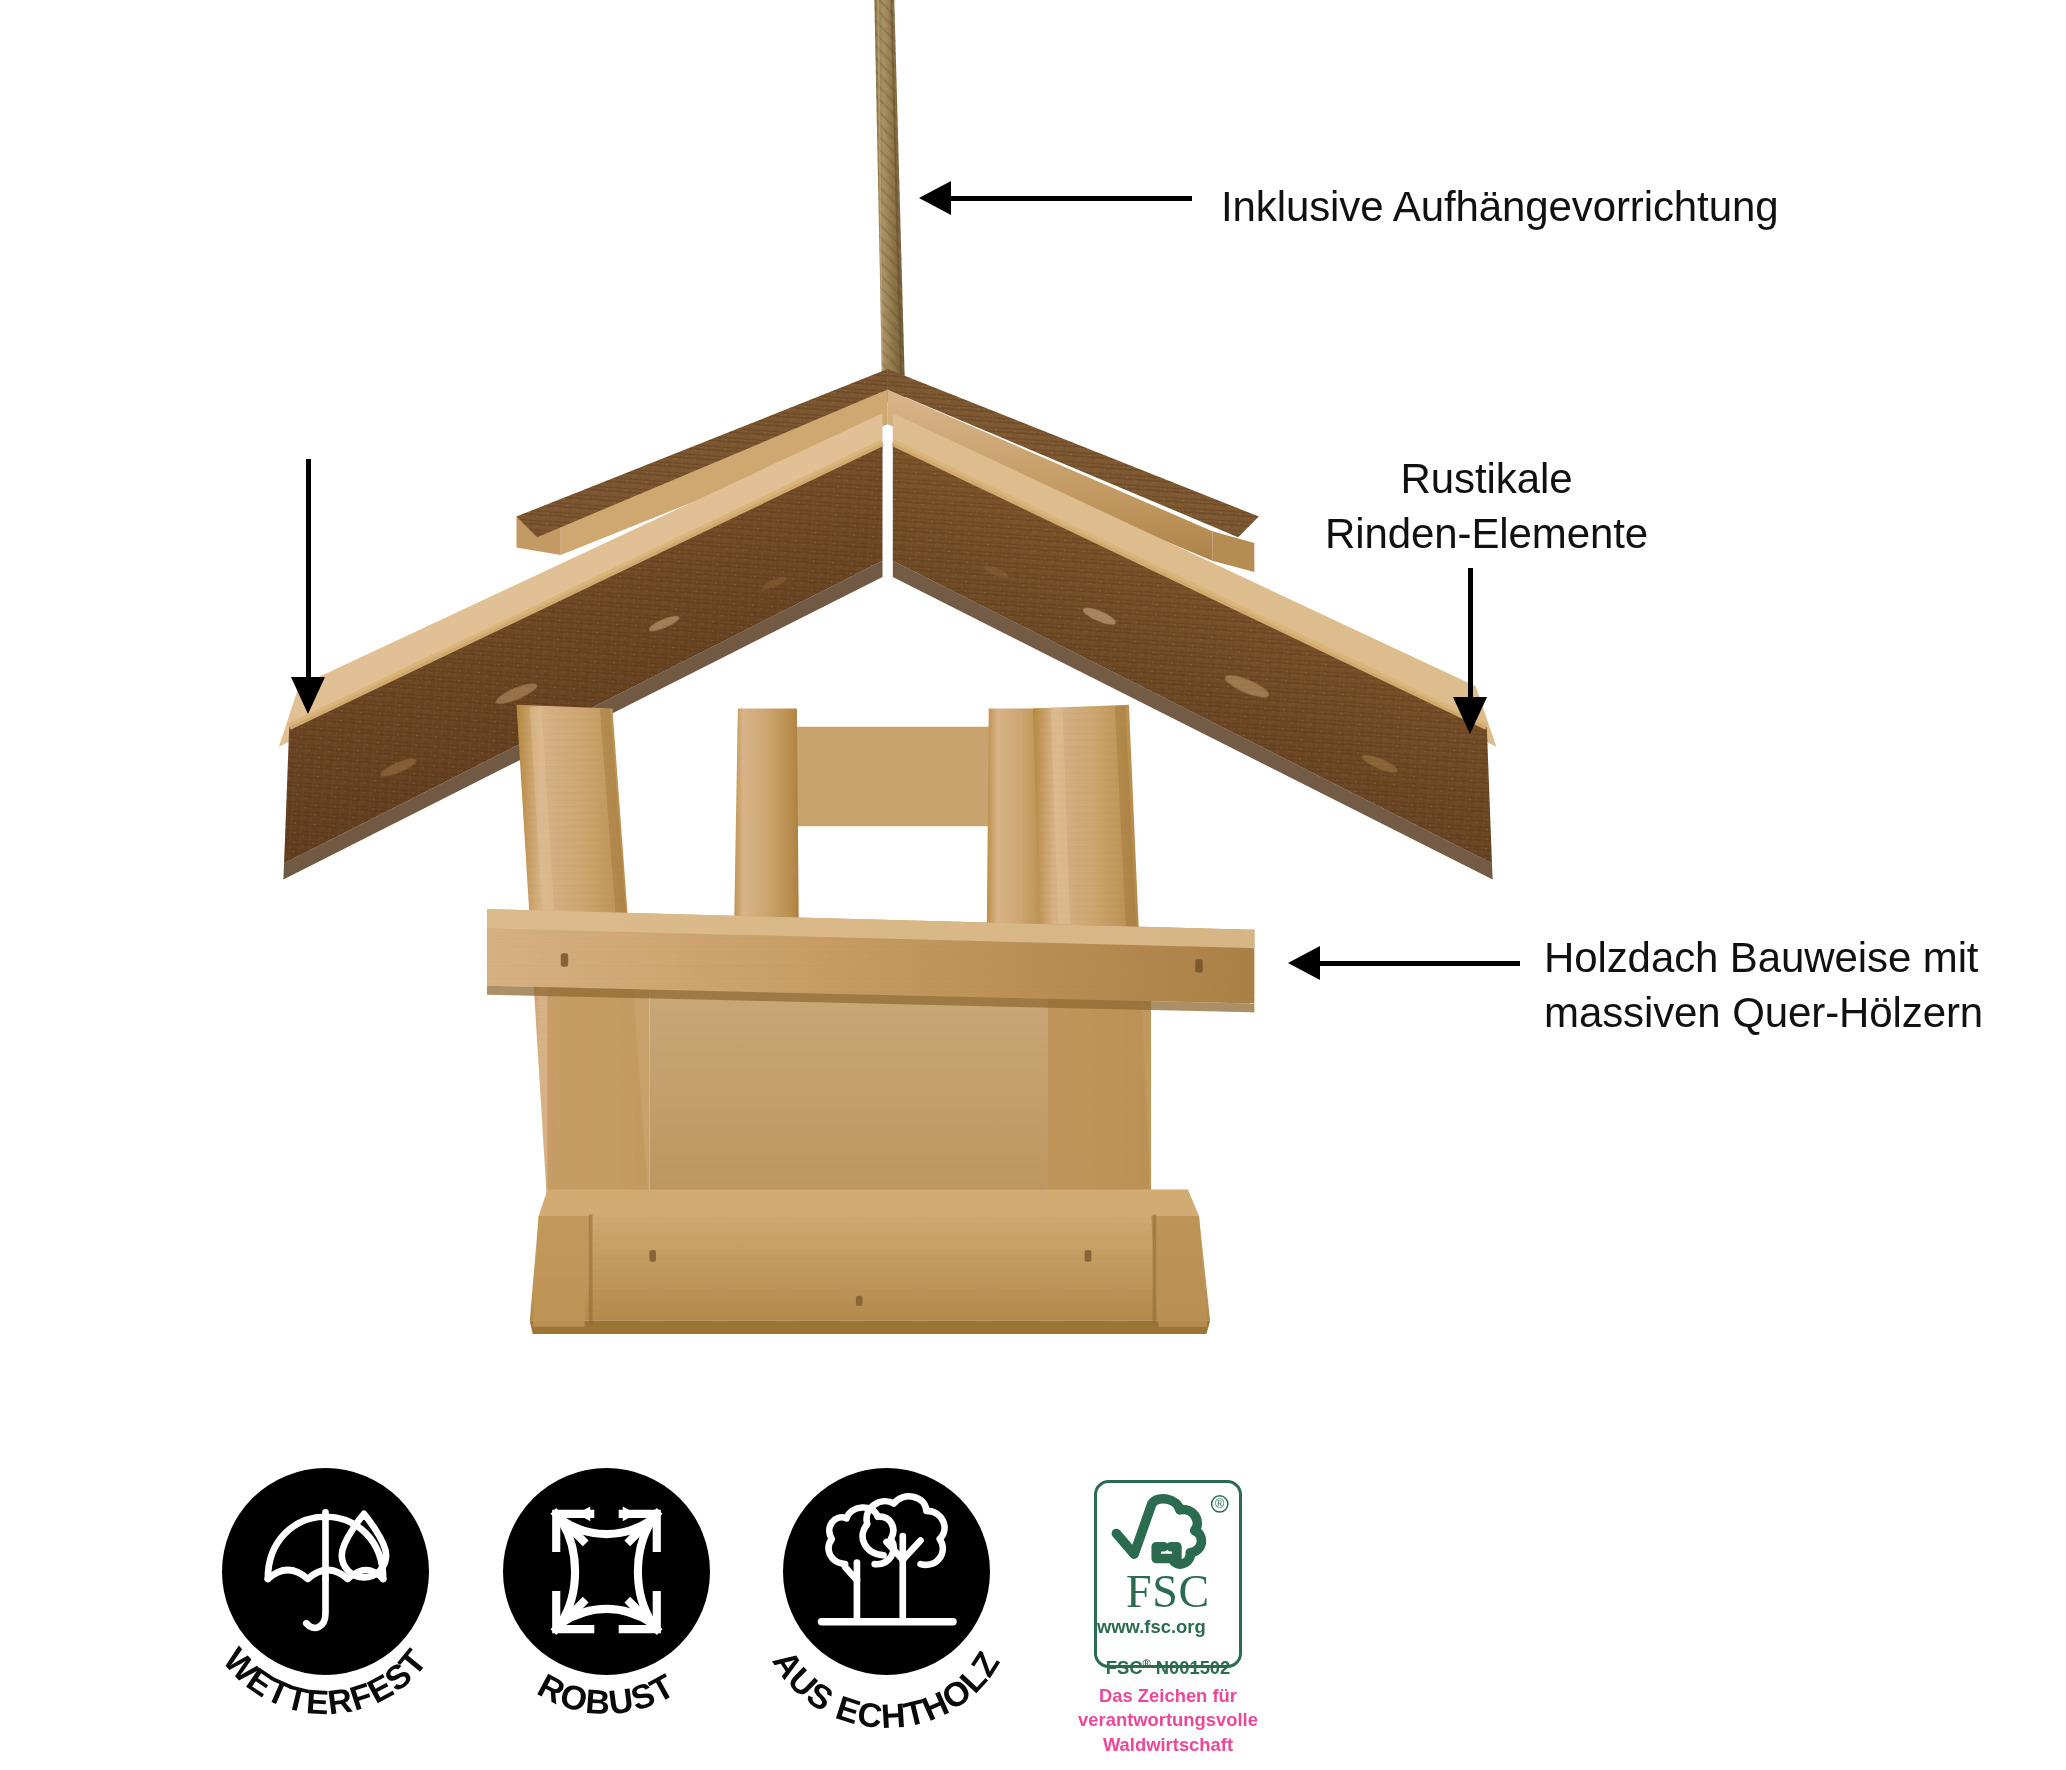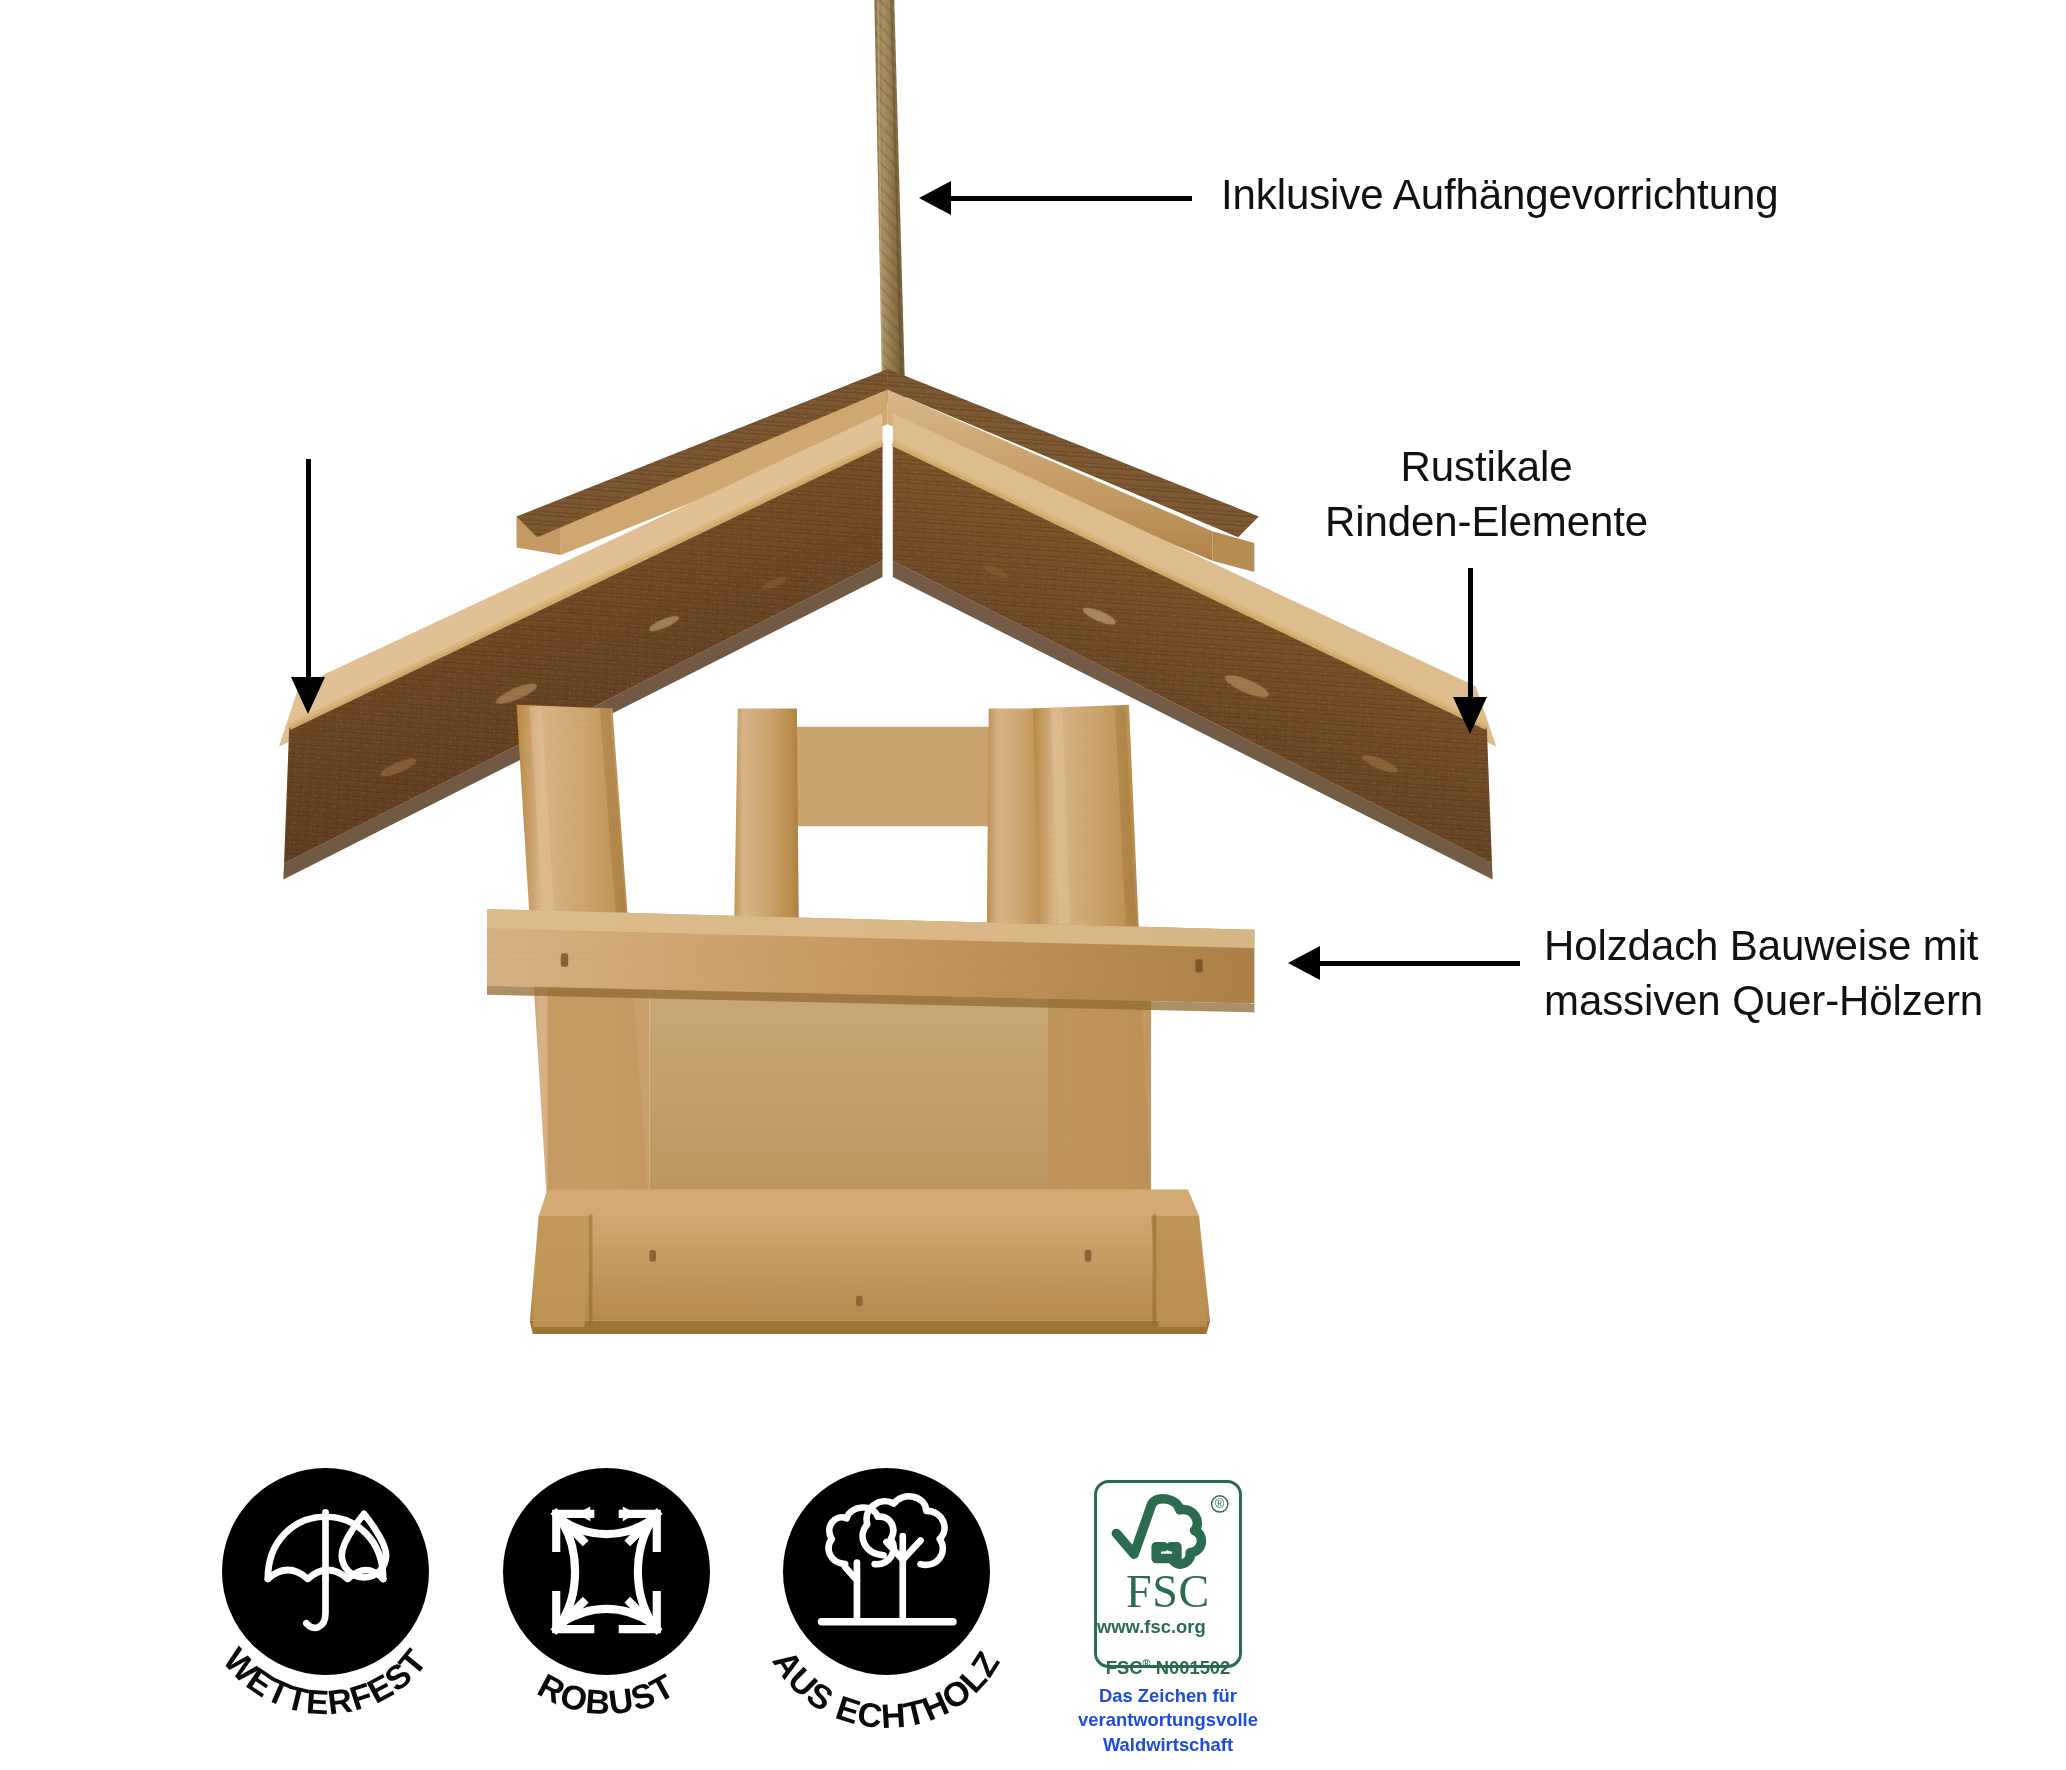--- a/index.html
+++ b/index.html
@@ -20,20 +20,21 @@
 
   
   .callout {
     position: absolute;
     font-size: 42px;
     line-height: 1.30;
     letter-spacing: -0.1px;
     color: #111111;
     white-space: pre-line;
     font-weight: 400;
+    margin-top: 12px;
   }
 
   
   .arrow { position: absolute; }
   .arrow .shaft {
     position: absolute;
     background: #000000;
   }
   .arrow .head {
     position: absolute;
@@ -141,21 +142,21 @@
     line-height: 1;
     margin-top: 16px;
   }
   #fsc .fsc-code sup { font-size: 11px; }
   #fsc .fsc-tag {
     margin-top: 16px;
     text-align: center;
     font-size: 18.4px;
     font-weight: 700;
     line-height: 1.32;
-    color: #1d4ed8;
+    color: #ec4899;
     white-space: pre-line;
   }
 </style>
 </head>
 <body>
 
 <div id="stage">
 
   <div id="product">
     <svg width="2066" height="1402" viewBox="0 0 2800 1900" xmlns="http://www.w3.org/2000/svg" aria-label="Vogelhaus">

